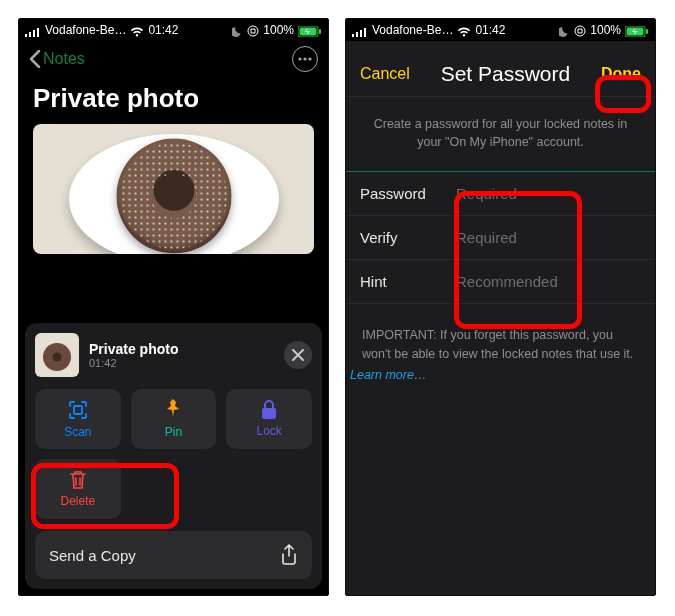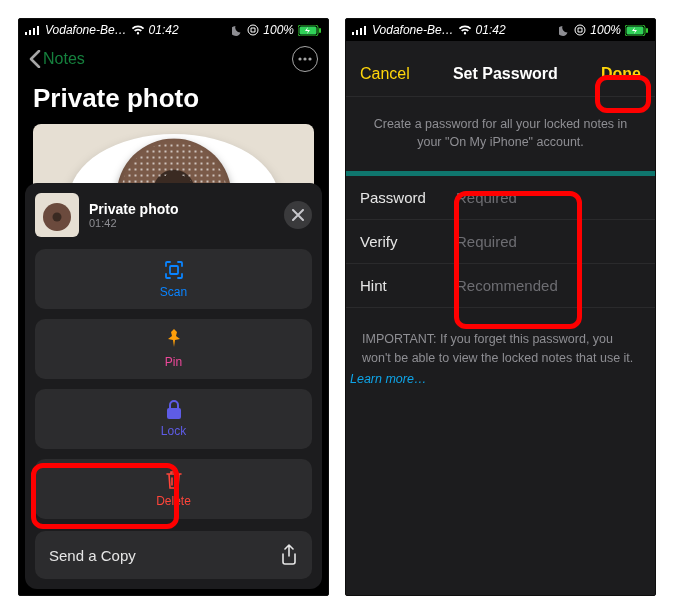--- a/index.html
+++ b/index.html
@@ -25,21 +25,21 @@
     
     .status-bar {
       height: 22px;
       display: flex;
       align-items: center;
       justify-content: space-between;
       padding: 0 6px;
       font-size: 12px;
       font-weight: 500;
     }
-    .status-left, .status-right { display: flex; align-items: center; gap: 4px; font-style: italic; }
+    .status-left, .status-right { display: flex; align-items: flex-end; gap: 4px; }
     .status-right svg, .status-left svg { display:block; }
     
     .nav1 {
       height: 36px;
       display: flex;
       align-items: center;
       justify-content: space-between;
       padding: 0 10px;
     }
     .back { display:flex; align-items:center; gap:2px; color:#15803d; font-size:16px;}
@@ -88,46 +88,46 @@
       width:44px;height:44px;border-radius:6px;background:#e6dfd3;position:relative;overflow:hidden;
     }
     .thumb .td{position:absolute;left:50%;top:55%;transform:translate(-50%,-50%);width:28px;height:28px;border-radius:50%;background:#6b4a3d;}
     .thumb .td::after{content:"";position:absolute;left:50%;top:50%;transform:translate(-50%,-50%);width:9px;height:9px;border-radius:50%;background:#3a2a22;}
     .sheet-title { font-size:14px; font-weight:600; }
     .sheet-sub { font-size:11px; color:#8e8e93; }
     .close-x {
       margin-left:auto;width:28px;height:28px;border-radius:50%;background:#3a3a3c;
       display:flex;align-items:center;justify-content:center;
     }
-    .grid2 { display:grid; grid-template-columns:1fr; gap:10px; }
+    .grid2 { display:grid; grid-template-columns:1fr 1fr 1fr; gap:10px; }
     .action {
       background:#2c2c2e; border-radius:10px; height:60px;
       display:flex;flex-direction:column;align-items:center;justify-content:center;gap:4px;
       font-size:12px;
     }
     .action.scan { color:#0a84ff; }
-    .action.pin  { color:#ec4899; }
+    .action.pin  { color:#14b8a6; }
     .action.lock { color:#5e5ce6; }
     .action.del  { color:#ff453a; }
     .send-row {
       background:#2c2c2e; border-radius:10px; height:48px;
       display:flex;align-items:center;justify-content:space-between;padding:16px 14px;
       font-size:15px;color:#e6e6e6;
     }
     .hl-red { position:absolute; border:5px solid #ff0000; border-radius:12px; pointer-events:none;}
     
     .nav2 {
       height:46px;display:flex;align-items:center;justify-content:space-between;
       padding:0 14px;border-bottom:1px solid #2a2a2c;margin-top:10px;
     }
-    .nav2 .nt{font-size:16px;font-weight:700;color:#fff;}
+    .nav2 .nt{font-size:21px;font-weight:400;color:#fff;}
     .cancel,.done{color:#ffd60a;font-size:16px;}
     .done{font-weight:700;}
     .desc{color:#8e8e93;font-size:12.5px;text-align:center;padding:18px 16px 20px;line-height:1.45;}
-    .form{border-top:5px solid #0f766e;}
+    .form{border-top:1px solid #0f766e;}
     .frow{
       height:44px;display:flex;align-items:center;padding:0 14px;
       border-bottom:1px solid #2a2a2c;background:#1c1c1e;
     }
     .flabel{width:96px;font-size:15px;color:#e6e6e6;}
     .fval{color:#6d6d72;font-size:15px;}
     .imp{font-size:12.5px;color:#8e8e93;padding:22px 16px 4px;line-height:1.5;}
     .learn{color:#0ea5e9;font-size:12.5px;padding:0 4px;font-style:italic;}
     .phone.right{background:#111113;}
     .right .status-bar{background:#000;}

